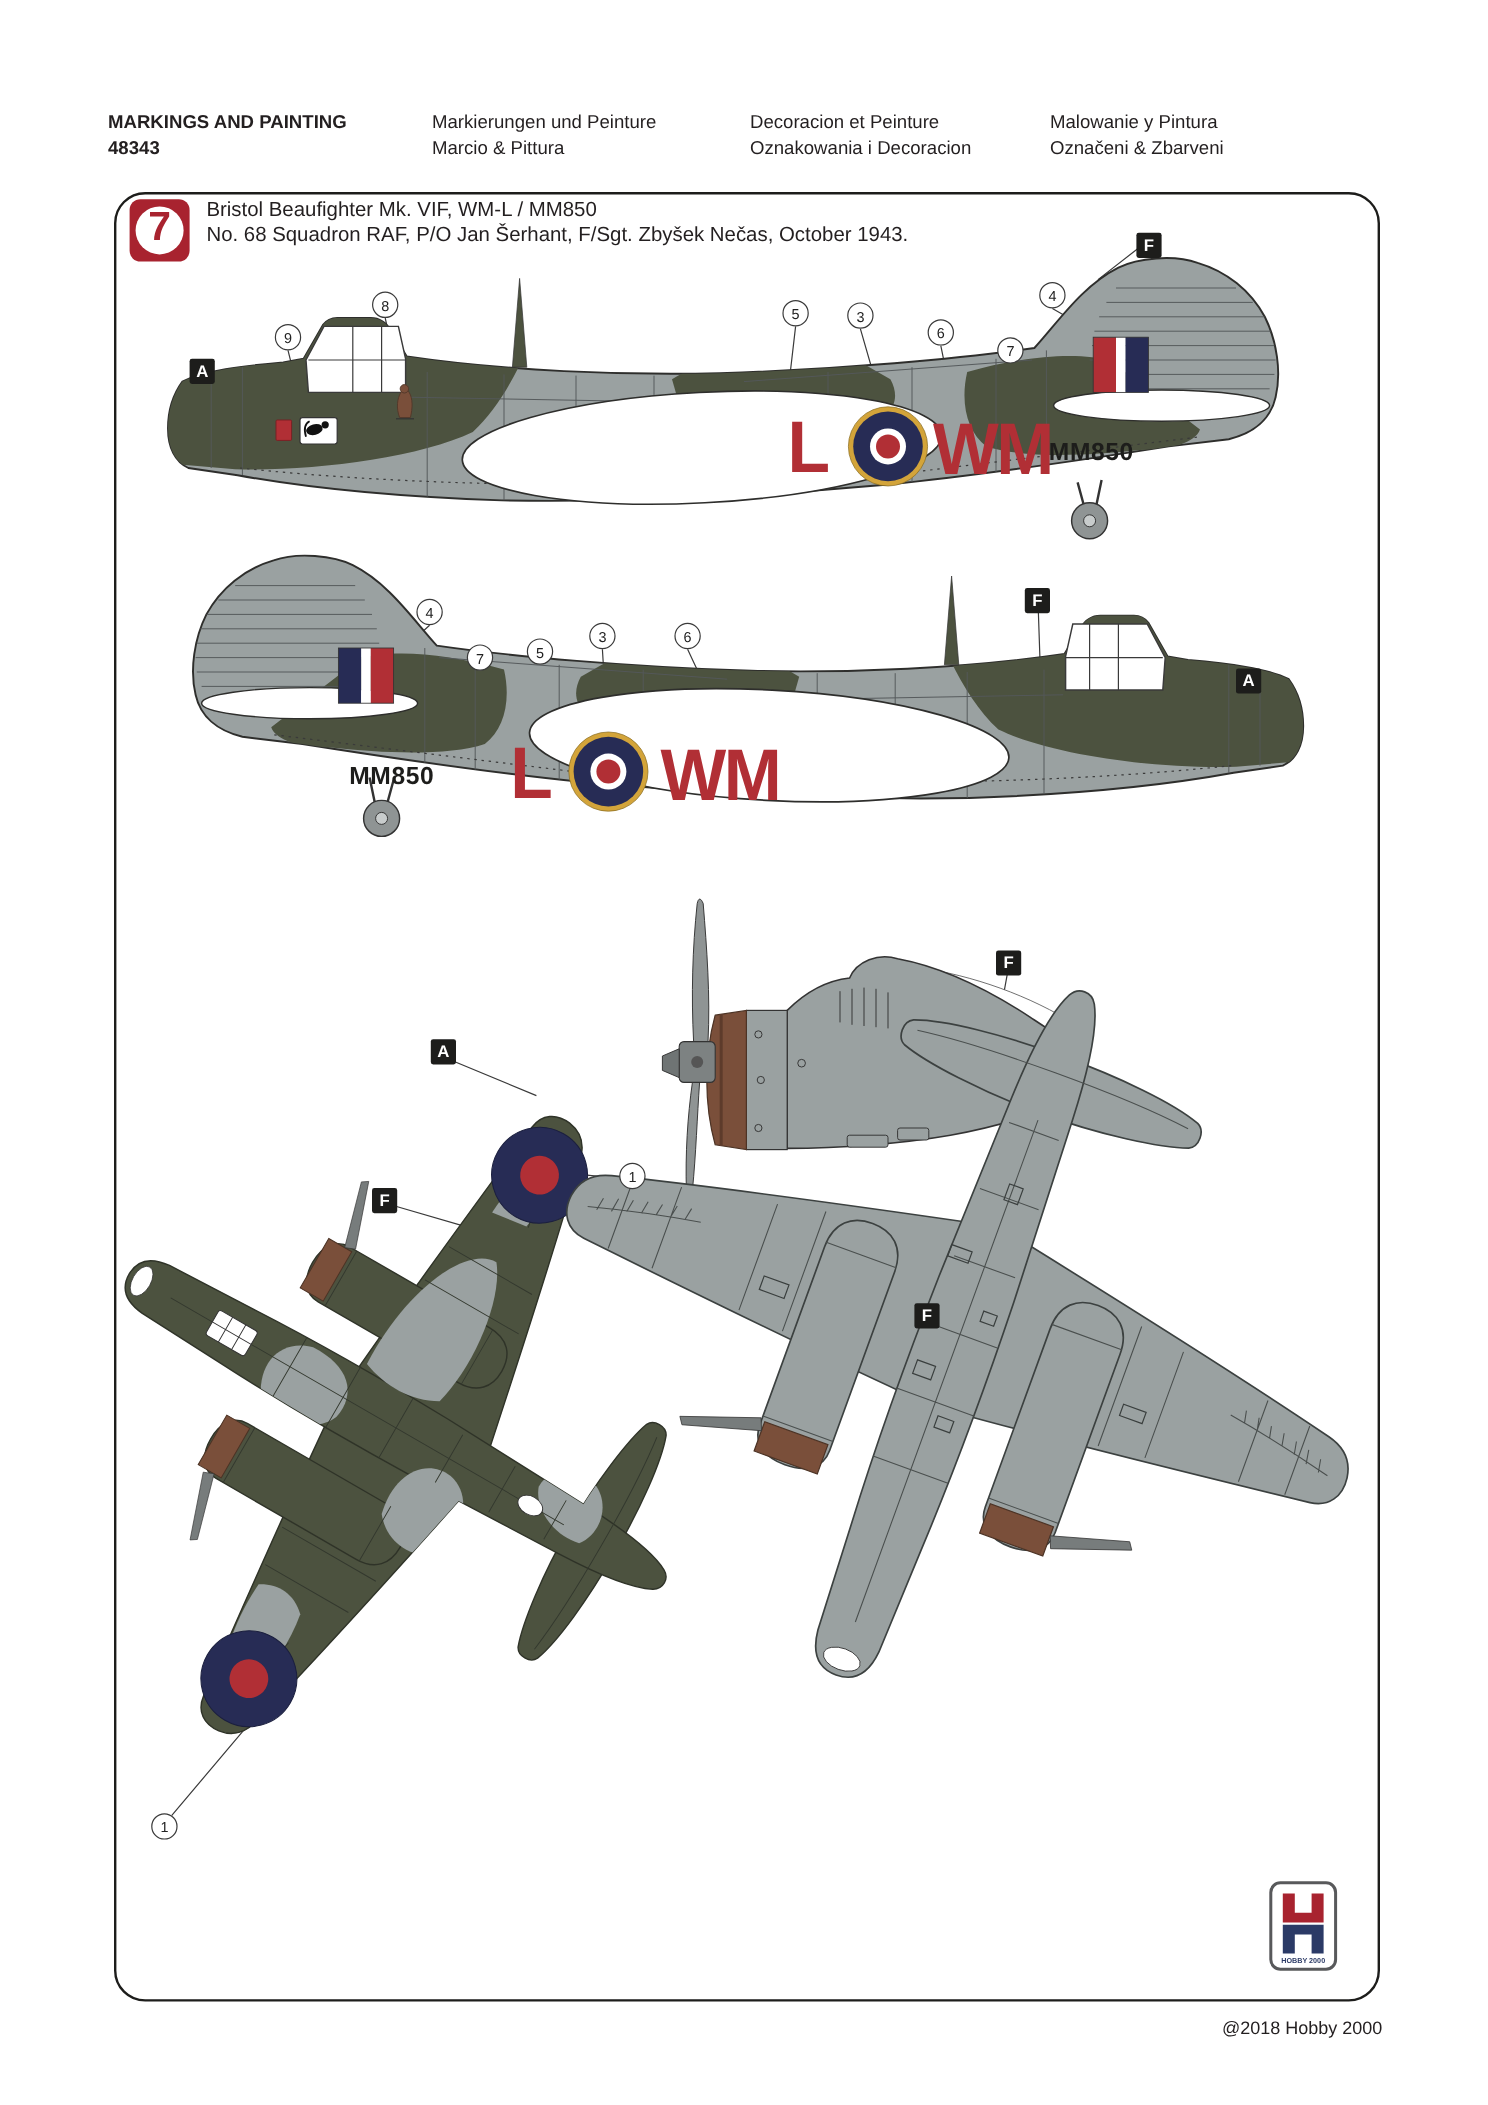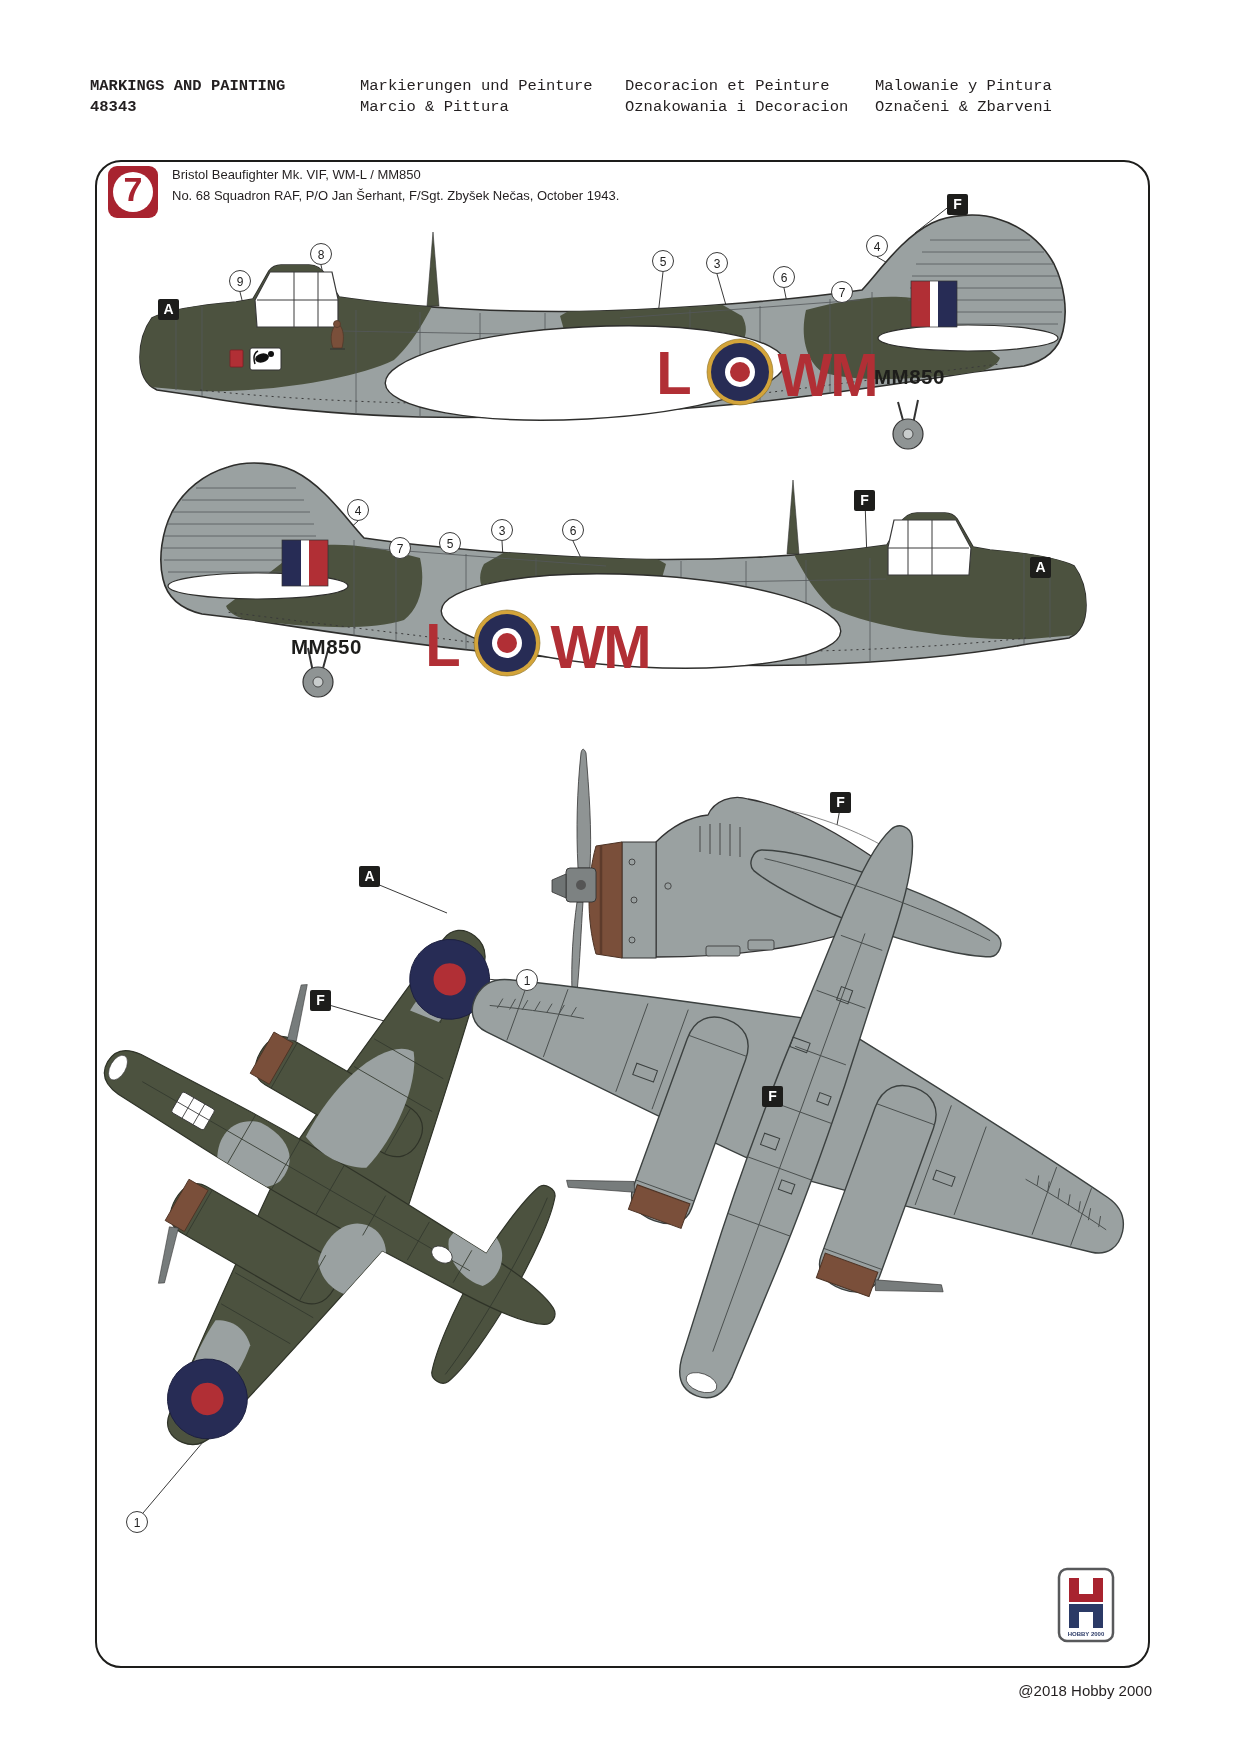--- a/index.html
+++ b/index.html
@@ -1,26 +1,26 @@
 <!DOCTYPE html>
 <html style="--ink: #231f20; --badge_red: #a8232f; --red: #b12f35; --navy: #272c55; --yellow: #d3a43a; --camo_grey: #9aa1a1; --camo_green: #4c523f; --brown: #7a4f3a; --brown_dark: #57392a; --label_bg: #1d1d1b; --steel: #8f9494; --logo_navy: #2b3a66;"><head>
 <meta charset="utf-8">
 <style>
   html,body{margin:0;padding:0;background:#fff;}
   body{width:1240px;height:1754px;position:relative;font-family:"Liberation Sans",sans-serif;color:var(--ink,#231f20);}
   
-  .hdr-col{position:absolute;top:76px;font-size:15.5px;line-height:21px;white-space:nowrap;font-family:Liberation Mono, monospace;}
+  .hdr-col{position:absolute;top:92px;font-size:15.5px;line-height:21px;white-space:nowrap;}
   .hdr-col.bold{font-weight:bold;}
   
   .main-box{position:absolute;left:95px;top:160px;width:1055px;height:1508px;border:2.5px solid #1d1d1b;border-radius:26px;box-sizing:border-box;}
   
   .badge{position:absolute;left:108px;top:166px;width:50px;height:52px;background:var(--badge_red,#a8232f);border-radius:9px;}
   .badge .circ{position:absolute;left:5px;top:6px;width:40px;height:40px;background:#fff;border-radius:50%;}
   .badge .num{position:absolute;left:0;top:4px;width:50px;text-align:center;font-size:34px;font-weight:bold;color:var(--badge_red,#a8232f);}
-  .title-line{position:absolute;left:172px;font-size:13px;line-height:20px;white-space:nowrap;}
+  .title-line{position:absolute;left:172px;font-size:17px;line-height:20px;white-space:nowrap;}
   
   .tag{position:absolute;width:21px;height:21px;background:var(--label_bg,#1d1d1b);color:#fff;font-weight:bold;font-size:14px;text-align:center;line-height:21px;border-radius:2px;}
   
   .callout{position:absolute;width:22px;height:22px;border:1.3px solid #3a3a3a;border-radius:50%;background:#fff;font-size:12px;text-align:center;line-height:22px;box-sizing:border-box;color:#222;}
   
   .code{position:absolute;font-weight:bold;color:var(--red,#b12f35);font-size:58px;line-height:58px;text-align:center;letter-spacing:-2px;transform:scaleY(1.05);}
   .serial{position:absolute;font-weight:bold;color:#1d1d1b;font-size:20.5px;line-height:22px;letter-spacing:0.5px;}
   .footer{position:absolute;top:1682px;right:88px;font-size:15px;text-align:center;}
   svg.artlayer{position:absolute;left:0;top:0;}
   .ldr{stroke:#3a3a3a;stroke-width:1;}

